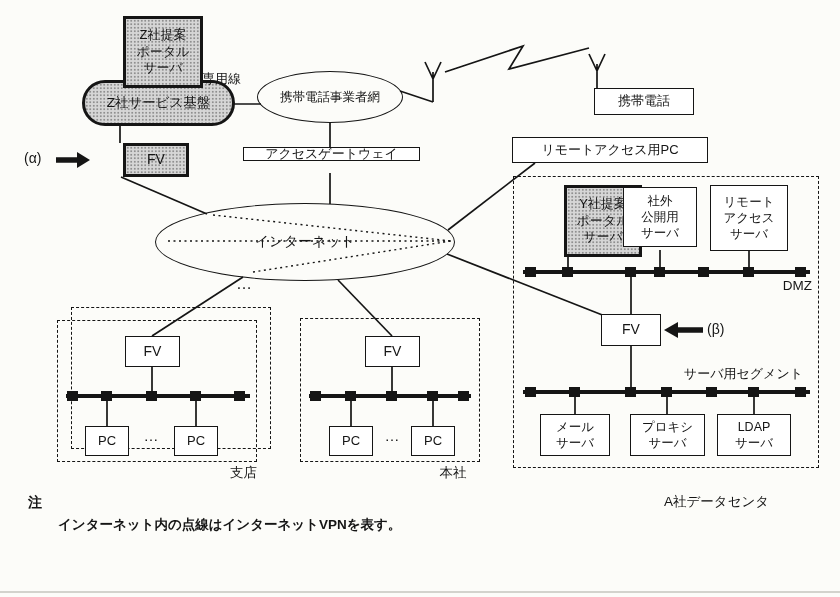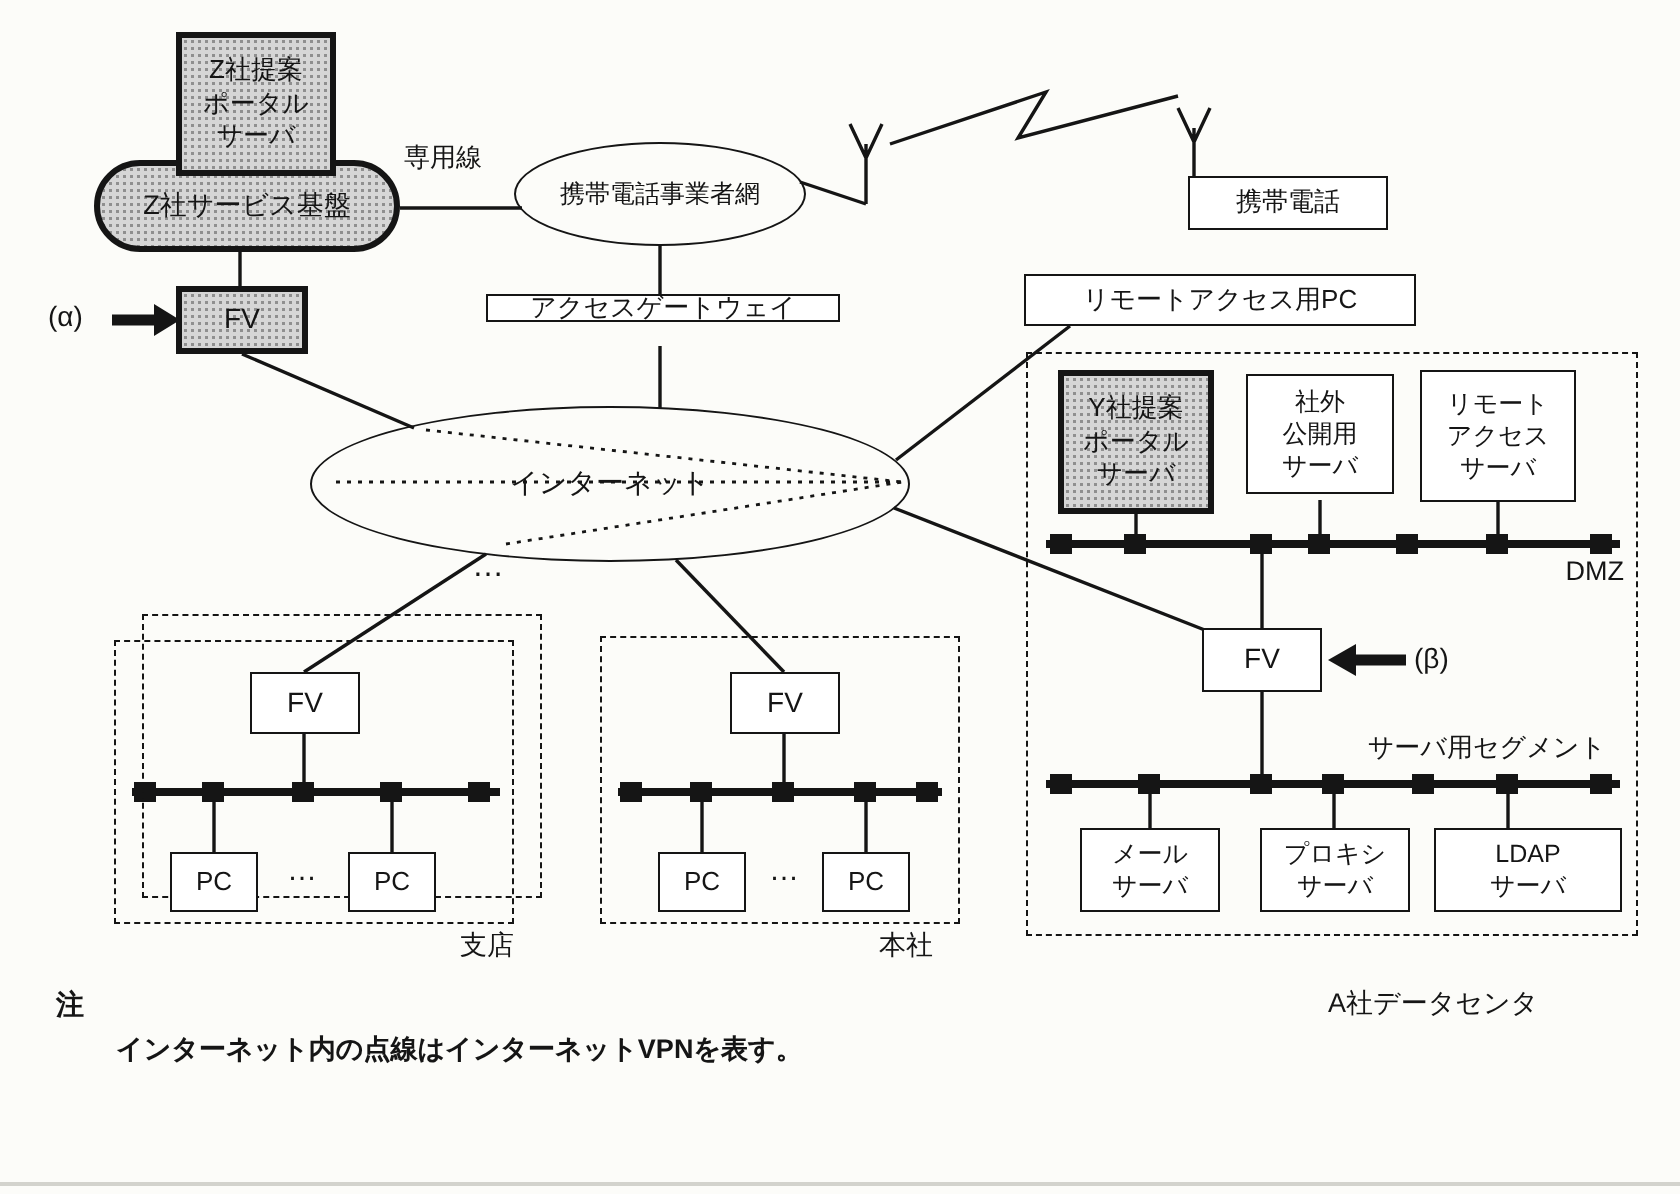--- a/index.html
+++ b/index.html
@@ -12,20 +12,21 @@
   .node{
     position:absolute;z-index:2;display:flex;align-items:center;justify-content:center;
     text-align:center;background:#fff;border:1.7px solid #151515;
     font-size:13px;line-height:1.28;white-space:pre-line;
   }
   .thick{border-width:3.5px}
   .shaded{
     background-color:#d6d6d6;
     background-image:radial-gradient(#8f8f8f 0.9px, rgba(0,0,0,0) 1px);
     background-size:3.5px 3.5px;
+    margin-left:35px;
   }
   .ellipse{border-radius:50%;background:transparent}
   .dashedbox{position:absolute;z-index:2;border:1.7px dashed #151515;background:transparent}
   .lbl{position:absolute;z-index:3;font-size:13px;white-space:pre-line;line-height:1.25}
   .b{font-weight:bold}
   .pageline{position:absolute;left:0;top:591px;width:840px;height:2px;background:#bdbdb6;opacity:.65;z-index:0}
 </style>
 </head>
 <body>
 
@@ -154,21 +155,21 @@
 アクセス
 サーバ</div>
   <div class="lbl" style="left:770px;top:278px;width:42px;text-align:right;font-size:13.5px">DMZ</div>
   <div class="node" style="left:601px;top:314px;width:60px;height:32px;font-size:14px">FV</div>
   <div class="lbl" style="left:707px;top:321px;font-size:14px">(β)</div>
   <div class="lbl" style="left:640px;top:366px;width:163px;text-align:right">サーバ用セグメント</div>
   <div class="node" style="left:540px;top:414px;width:70px;height:42px;font-size:12.5px">メール
 サーバ</div>
   <div class="node" style="left:630px;top:414px;width:75px;height:42px;font-size:12.5px">プロキシ
 サーバ</div>
-  <div class="node" style="left:717px;top:414px;width:94px;height:42px;font-size:12.5px">LDAP
+  <div class="node" style="left:717px;top:414px;width:74px;height:42px;font-size:12.5px">LDAP
 サーバ</div>
   <div class="lbl" style="left:664px;top:494px;width:150px;text-align:left;font-size:13.5px">A社データセンタ</div>
 
   <div class="lbl b" style="left:28px;top:494px;font-size:14px">注</div>
   <div class="lbl b" style="left:58px;top:517px;font-size:13.5px">インターネット内の点線はインターネットVPNを表す。</div>
 
   <div class="pageline"></div>
 </div>
 
 </body></html>

